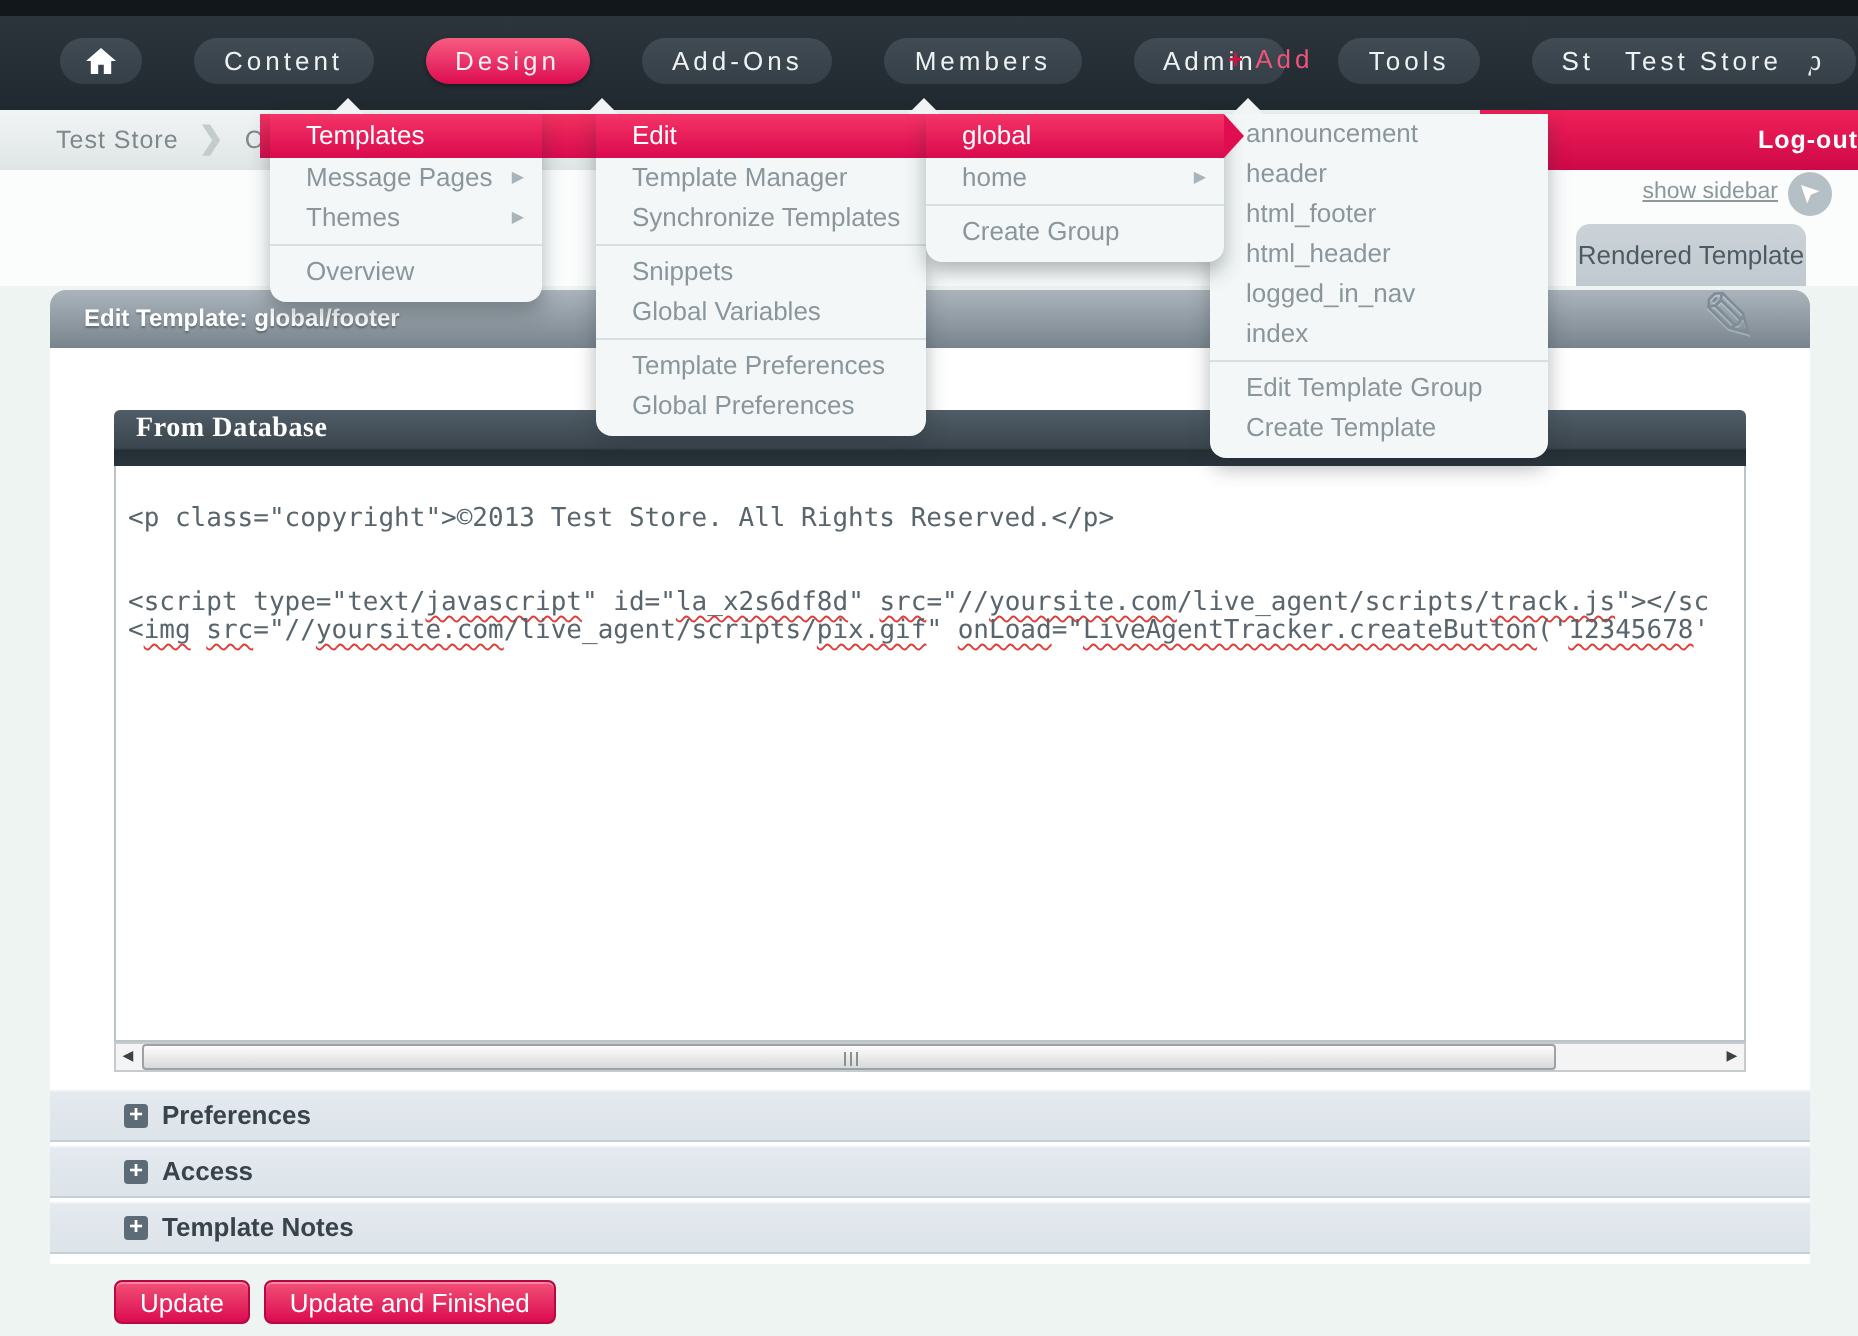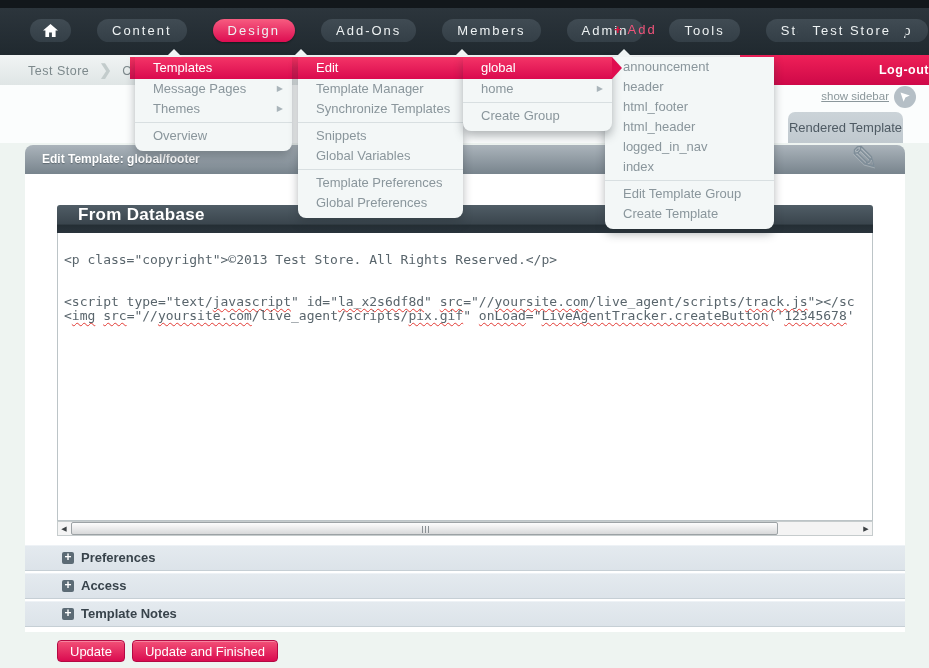--- a/index.html
+++ b/index.html
@@ -42,21 +42,21 @@
   .panelbody{position:absolute;left:25px;top:174px;width:880px;height:458px;background:#fff;}
   .panelheader{position:absolute;left:25px;top:145px;width:880px;height:29px;
     background:linear-gradient(#abb4bb,#78848d);border-radius:8px 8px 0 0;z-index:2;}
   .paneltitle{color:#fff;font-weight:bold;font-size:12px;line-height:29px;padding-left:17px;
     text-shadow:0 1px 1px rgba(40,50,55,.45);}
   .pencil{position:absolute;right:26px;top:-7px;font-size:34px;color:#7e8d98;
     text-shadow:0 1px 0 rgba(255,255,255,.25);}
   .dbheader{position:absolute;left:57px;top:205px;width:816px;height:28px;z-index:3;
     background:linear-gradient(#505d66 0%,#3a454d 68%,#242e34 72%,#2a343c 100%);
     border-radius:3px 3px 0 0;box-sizing:border-box;}
-  .dbheader .lbl{color:#fff;font-weight:bold;font-size:17px;line-height:20px;padding-left:21px;letter-spacing:.3px;}
+  .dbheader .lbl{color:#fff;font-weight:bold;font-size:14px;line-height:20px;padding-left:11px;letter-spacing:.3px;font-family:Liberation Serif, serif;}
   .codearea{position:absolute;left:57px;top:233px;width:816px;height:288px;box-sizing:border-box;
     background:#fff;border:1px solid #bcc4c7;border-top:none;overflow:hidden;z-index:2;
     font-family:"DejaVu Sans Mono",monospace;font-size:13px;line-height:14px;color:#59656c;
     padding:20px 0 0 6px;white-space:pre;}
   .cline{height:14px;}
   .sq{text-decoration:underline wavy #e23a34 1px;text-decoration-skip-ink:none;text-underline-offset:2px;}
   
   .hscroll{position:absolute;left:57px;top:521px;width:816px;height:15px;box-sizing:border-box;
     background:#f4f4f4;border:1px solid #c6cccd;z-index:2;}
   .harrow{position:absolute;top:0;width:12px;height:13px;font-size:7px;color:#3c4144;
@@ -166,21 +166,21 @@
 <div class="btnrow">
   <button class="btn">Update</button>
   <button class="btn">Update and Finished</button>
 </div>
 
 <div class="notch" style="left:166px;"></div>
 <div class="notch" style="left:293px;"></div>
 <div class="notch" style="left:454px;"></div>
 <div class="notch" style="left:616px;"></div>
 
-<div class="menu" style="left: 135px; width: 157px;">
+<div class="menu" style="left: 135px; width: 136px;">
     <div class="mrow mactive"><span>Templates</span></div>
     <div class="mrow"><span>Message Pages</span><span class="subarrow">▶</span></div>
     <div class="mrow"><span>Themes</span><span class="subarrow">▶</span></div>
     <div class="msep"></div>
     <div class="mrow"><span>Overview</span></div>
   </div>
 <div class="menu" style="left: 298px; width: 165px;">
     <div class="mrow mactive"><span>Edit</span></div>
     <div class="mrow"><span>Template Manager</span></div>
     <div class="mrow"><span>Synchronize Templates</span></div>

